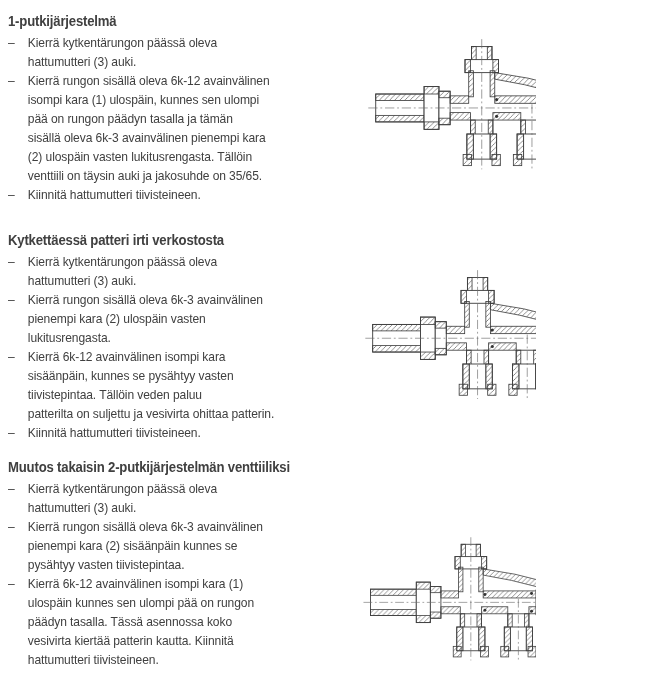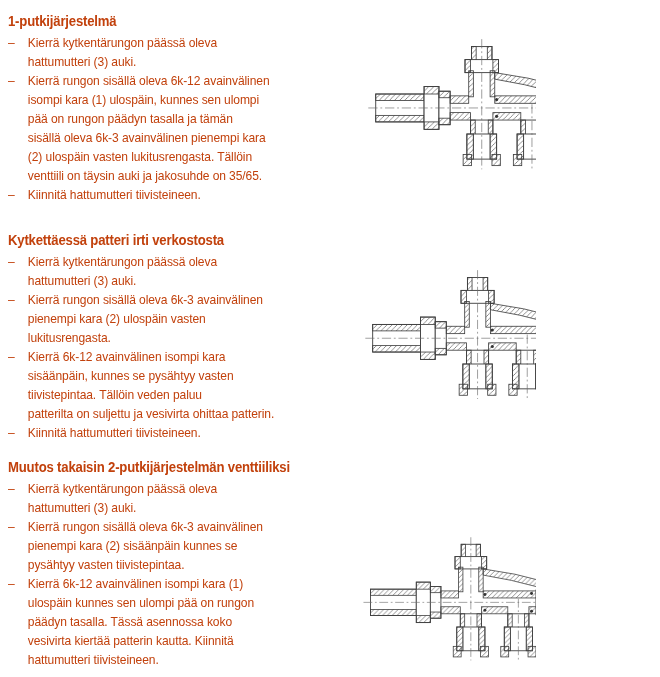--- a/index.html
+++ b/index.html
@@ -1,21 +1,21 @@
 <!DOCTYPE html>
 <html><head>
 <meta charset="utf-8">
 <style>
   html,body{margin:0;padding:0;background:#fff;}
   #page{
     position:relative;
     width:536px;height:677px;
     background:#ffffff;
     font-family:"Liberation Sans",sans-serif;
-    color:#c2410c;
+    color:#404040;
     overflow:hidden;
   }
   .txt{
     position:absolute;left:8px;width:340px;
     transform:scaleX(0.90);
     transform-origin:0 0;
     font-size:13.4px;line-height:19px;
   }
   .txt h2{
     font-size:14.6px;font-weight:bold;

